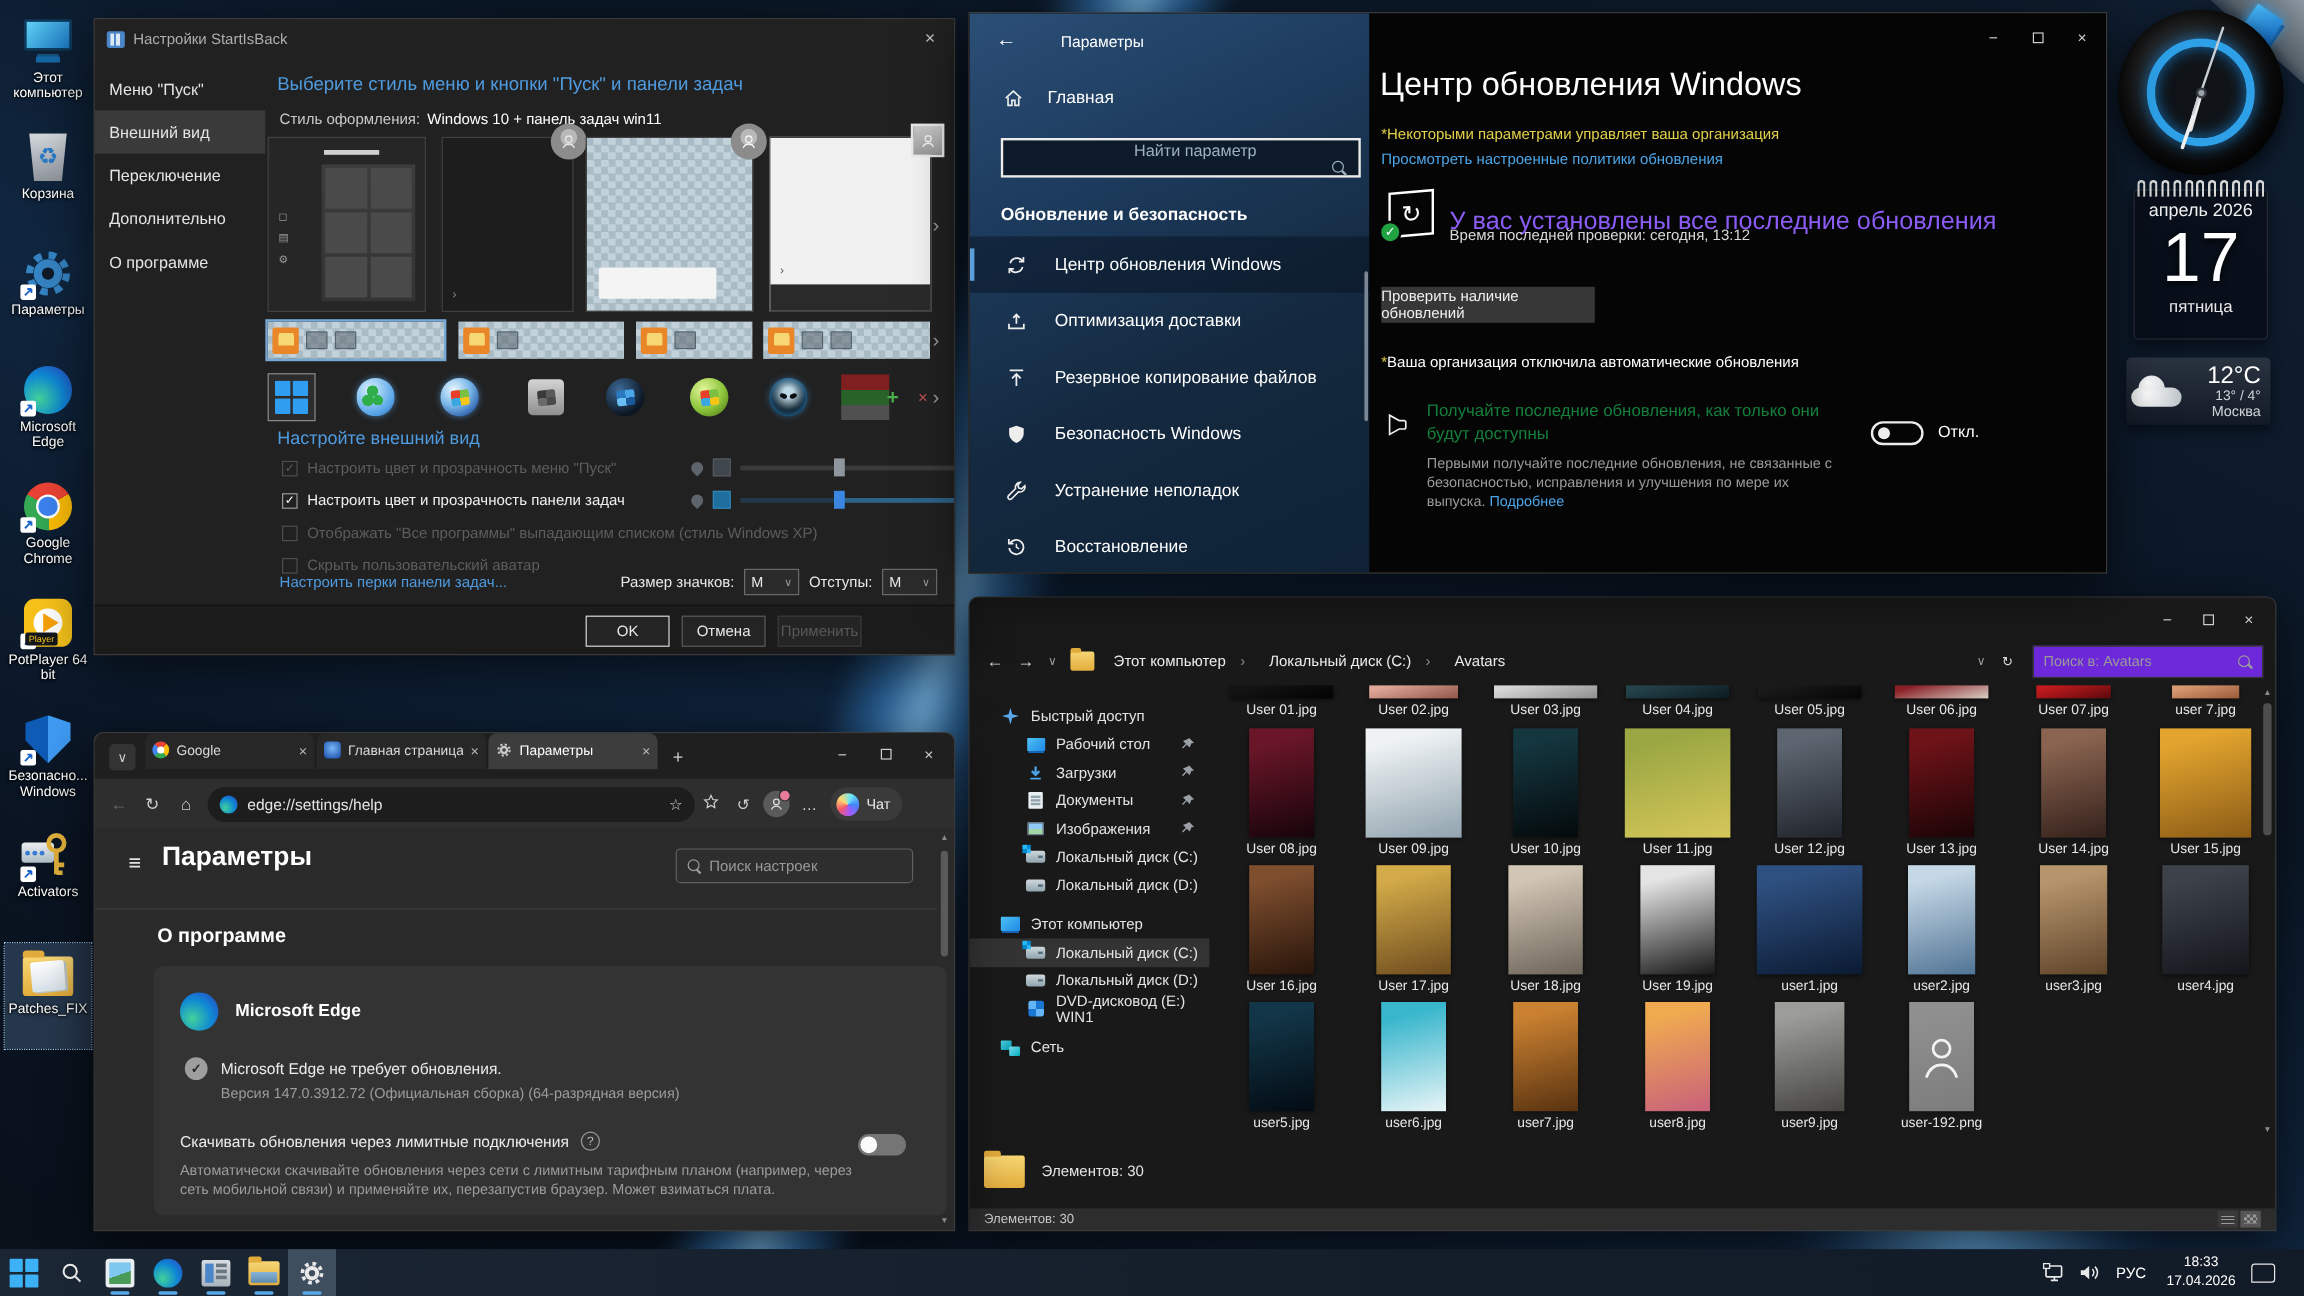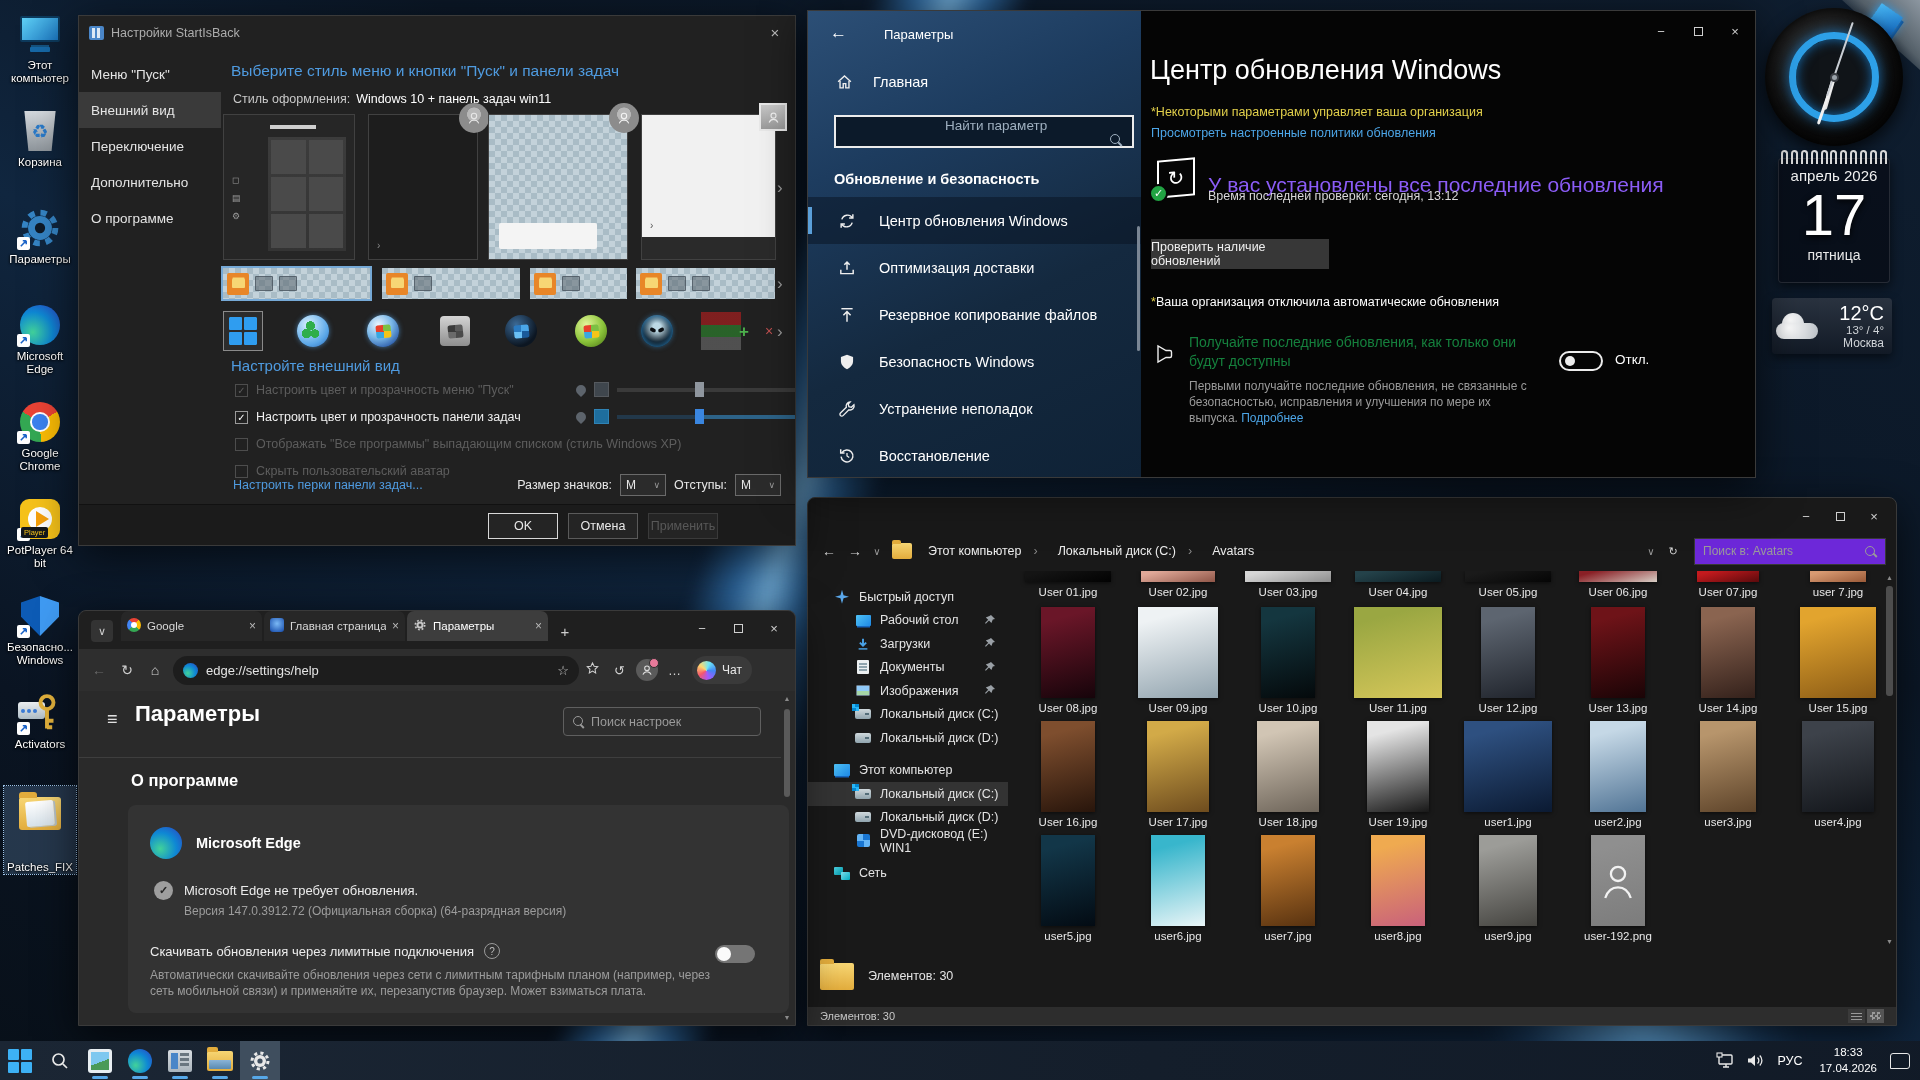--- a/index.html
+++ b/index.html
@@ -7,21 +7,21 @@
 .desktop{position:absolute;inset:0;background:linear-gradient(205deg,#0f1e30 0%,#0b1726 35%,#10263f 55%,#0a1422 80%,#081019 100%);}
 .band{position:absolute;pointer-events:none;}
 .band1{left:690px;top:-220px;width:150px;height:1650px;transform:rotate(17deg);background:linear-gradient(90deg,transparent,#2f6ca6 28%,#7dbce8 50%,#2f6ca6 72%,transparent);filter:blur(7px);opacity:.85;}
 .band2{left:1480px;top:930px;width:320px;height:190px;transform:rotate(17deg);background:radial-gradient(ellipse at 50% 50%,#63a6d9 0%,rgba(40,90,140,.35) 55%,transparent 75%);filter:blur(10px);}
 .corner-ribbon{position:absolute;right:0;top:0;width:78px;height:70px;background:linear-gradient(225deg,#9aa4ad 0%,#5d6870 40%,transparent 62%);clip-path:polygon(100% 0,0 0,100% 100%);opacity:.9;}
 .corner-gem{position:absolute;right:22px;top:8px;width:26px;height:26px;transform:rotate(35deg);background:linear-gradient(135deg,#49b7f2,#0d5fb8);box-shadow:0 0 10px #2f9ce8,3px 3px 0 #0a3f80;}
 
 
 .dicons{position:absolute;left:4px;top:10px;width:72px;display:flex;flex-direction:column;gap:9px;z-index:1;}
 .dicon{width:72px;height:88px;display:flex;flex-direction:column;align-items:center;padding-top:2px;position:relative;}
-.dicon.sel{background:rgba(110,150,195,.28);outline:1px dotted #9ec4e8;justify-content:space-between;}
+.dicon.sel{background:rgba(110,150,195,.28);outline:1px dotted #9ec4e8;}
 .dimg{width:44px;height:44px;display:flex;align-items:center;justify-content:center;position:relative;}
 .dlabel{margin-top:3px;font-size:11.5px;line-height:1.15;color:#fff;text-align:center;text-shadow:0 1px 3px #000,0 0 2px #000;max-width:72px;}
 .scarr{display:none;position:absolute;left:13px;top:33px;width:13px;height:13px;background:#fff;border-radius:2px;align-items:center;justify-content:center;}
 .scarr.show{display:flex;}
 .scarr svg{width:9px;height:9px;}
 
 
 .bi-mon{width:40px;height:36px;position:relative;}
 .bi-mon::before{content:"";position:absolute;inset:0 0 10px 0;background:linear-gradient(135deg,#5fd0f5,#1b76c0);border:2px solid #0d3a5c;border-radius:2px;}
 .bi-mon::after{content:"";position:absolute;left:10px;right:10px;bottom:0;height:5px;background:#1668a6;border-radius:1px;box-shadow:0 -3px 0 -1px #14527f;}
@@ -299,21 +299,21 @@
 .tb-photos{width:24px;height:24px;background:#e8eef2;border-radius:3px;padding:3px;}
 .tb-photos i{display:block;width:100%;height:100%;background:linear-gradient(160deg,#7ec8f0 55%,#4a9a58 45%);}
 .tb-edge{width:24px;height:24px;border-radius:50%;background:radial-gradient(circle at 32% 68%,#41d29a,#0e88d4 52%,#2456c8 85%);}
 .tb-sib{width:24px;height:22px;background:linear-gradient(#d8dde2,#aab4bc);border-radius:2px;position:relative;}
 .tb-sib::after{content:"";position:absolute;left:3px;top:3px;width:7px;bottom:3px;background:#4a86c8;}
 .tb-sib::before{content:"";position:absolute;right:3px;top:3px;width:9px;height:3px;background:#6a7680;box-shadow:0 5px 0 #6a7680,0 10px 0 #6a7680;}
 .tb-folder{width:26px;height:20px;background:linear-gradient(#f7d674,#e2ac3c);border-radius:2px;position:relative;}
 .tb-folder::before{content:"";position:absolute;top:-4px;left:0;width:11px;height:5px;background:#e2ac3c;border-radius:2px 2px 0 0;}
 .tb-folder::after{content:"";position:absolute;left:2px;right:2px;bottom:2px;height:9px;background:linear-gradient(#8ab4d8,#5a8ab0);border-radius:1px;}
 .tb-gear svg{width:24px;height:24px;}
-.tray{margin-left:auto;display:flex;align-items:center;gap:7px;padding-right:10px;}
+.tray{margin-left:auto;display:flex;align-items:center;gap:7px;padding-right:24px;}
 .tray .ti{width:22px;display:flex;justify-content:center;color:#e8e8e8;}
 .tray .lang{color:#fff;font-size:12.5px;padding:0 4px;}
 .tray .clk{text-align:center;color:#fff;font-size:11.5px;line-height:1.35;padding:0 6px;}
 .tray .ac{width:20px;height:16px;border:1.5px solid #e8e8e8;border-radius:3px 3px 3px 0;}
 .mag{width:13px;height:13px;position:relative;display:inline-block;}
 .mag::before{content:"";position:absolute;left:1px;top:1px;width:8px;height:8px;border:1.5px solid #9fb0c0;border-radius:50%;}
 .mag::after{content:"";position:absolute;right:0;bottom:0;width:5px;height:1.5px;background:#9fb0c0;transform:rotate(45deg);transform-origin:right;}
 .mag.dark::before{border-color:#9a9a9a;}
 .mag.dark::after{background:#9a9a9a;}
 

